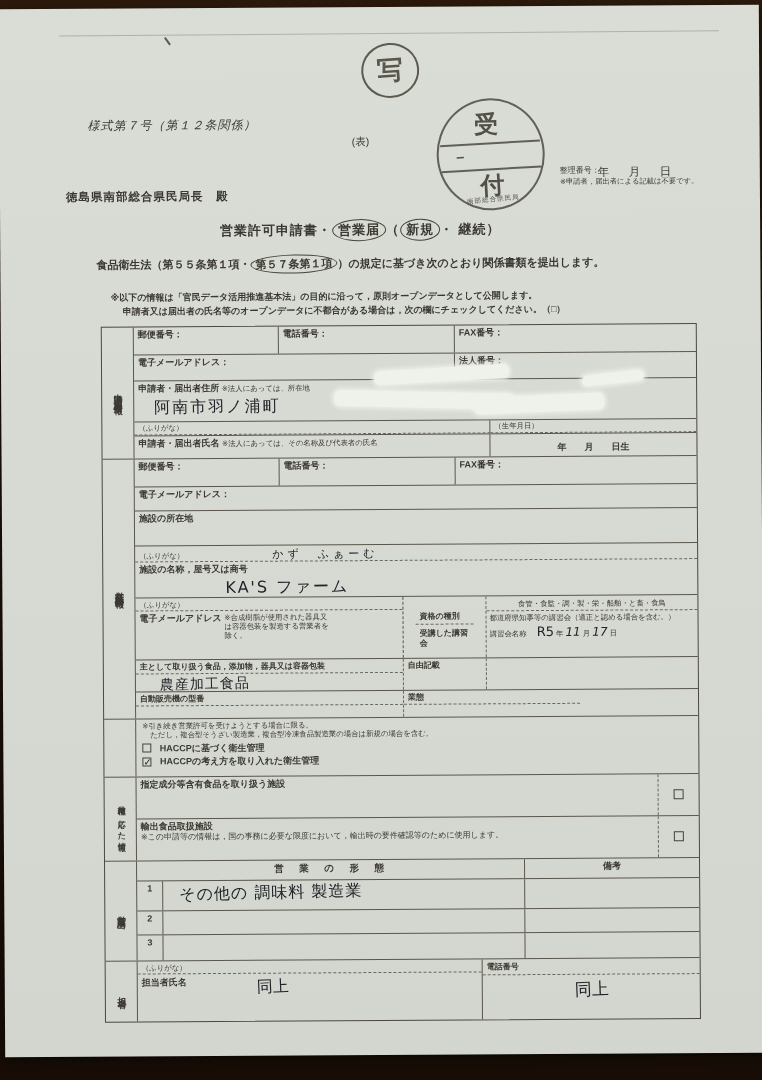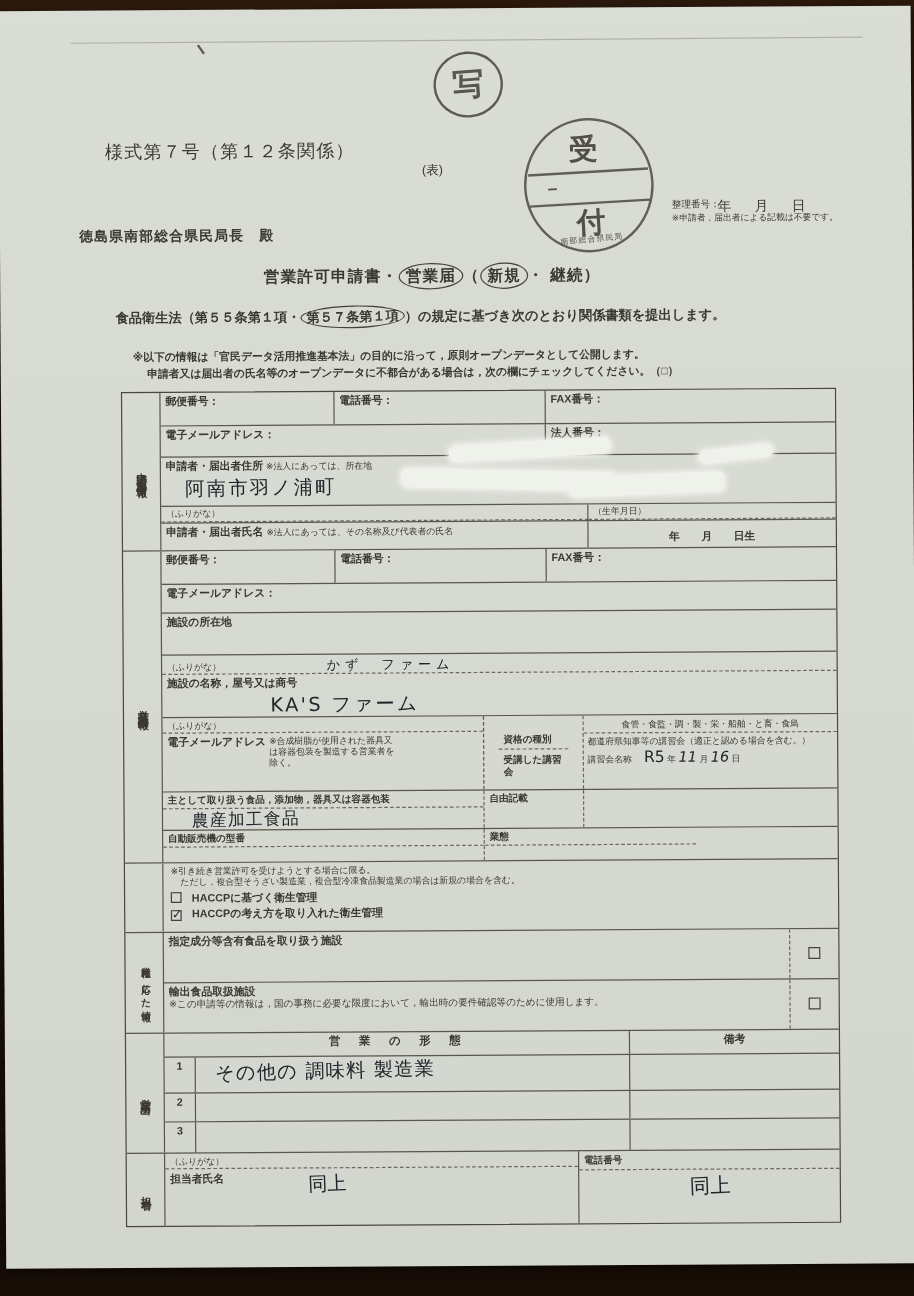--- a/index.html
+++ b/index.html
@@ -19,21 +19,21 @@
     color:var(--ink);}
   .crease{position:absolute;left:60px;top:26px;width:660px;height:1px;
     background:rgba(80,78,70,.30);transform:rotate(-0.1deg);}
   .stray{position:absolute;left:167px;top:27px;width:7px;height:9px;
     border-left:2px solid #3c3a34;transform:rotate(-35deg);opacity:.8;}
 
   
   .copy-stamp{position:absolute;left:362px;top:36px;width:58px;height:55px;
     border:2px solid #484439;border-radius:50%;display:flex;align-items:center;justify-content:center;
     font-size:26px;font-weight:600;color:#444035;transform:rotate(-4deg);opacity:.85;}
-  .form-no{position:absolute;left:88px;top:109px;font-size:15px;letter-spacing:1px;}
+  .form-no{position:absolute;left:88px;top:109px;font-size:12px;letter-spacing:1px;font-style:italic;}
   .side-label{position:absolute;left:352px;top:128px;font-size:10.5px;}
   .receipt-stamp{position:absolute;left:437px;top:92px;width:108px;height:112px;
     border:2.5px solid rgba(58,54,45,.75);border-radius:50%;color:rgba(58,54,45,.85);
     transform:rotate(-3deg);}
   .rs-top{position:absolute;left:0;right:0;top:8px;text-align:center;font-size:24px;font-weight:600;
     letter-spacing:6px;transform:rotate(2deg);}
   .rs-line{position:absolute;left:2px;right:2px;height:2px;background:rgba(58,54,45,.75);}
   .rs-l1{top:42px;} .rs-l2{top:68px;}
   .rs-dash{position:absolute;left:14px;top:46px;font-size:15px;font-weight:700;}
   .rs-bottom{position:absolute;left:0;right:0;top:69px;text-align:center;font-size:24px;font-weight:600;}
@@ -163,21 +163,21 @@
           </div>
           <div class="row" style="height:26px">
             <div class="c" style="flex:1">電子メールアドレス：</div>
           </div>
           <div class="row" style="height:38px">
             <div class="c" style="flex:1">施設の所在地</div>
           </div>
           <div class="row bbd" style="height:16px;border-bottom:1px dashed #6b685f">
             <div class="c tiny" style="flex:1;padding-top:2px">
               <span>（ふりがな）</span>
-              <span class="hw" style="font-size:11px;margin-left:86px;letter-spacing:4px">かず　ファーム</span>
+              <span class="hw" style="font-size:11px;margin-left:86px;letter-spacing:4px">かず　ふぁーむ</span>
             </div>
           </div>
           <div class="row" style="height:36px">
             <div class="c" style="flex:1">
               <span>施設の名称，屋号又は商号</span>
               <div class="hw" style="font-size:16px;margin:1px 0 0 86px;letter-spacing:2px;transform:rotate(-0.5deg)">KA'S ファーム</div>
             </div>
           </div>
           <div class="row" style="height:62px">
             <div class="c br" style="width:268px;padding:0;border-right-style:dashed">
@@ -193,21 +193,21 @@
             </div>
             <div class="c" style="flex:1;padding:0">
               <div class="tiny bbd" style="padding:3px 3px 2px;text-align:center;letter-spacing:0">食管・食監・調・製・栄・船舶・と畜・食鳥</div>
               <div class="tiny" style="padding:2px 3px 0">都道府県知事等の講習会（適正と認める場合を含む。）</div>
               <div class="tiny" style="padding:2px 3px">
                 <span>講習会名称</span>
                 <span class="hw" style="font-size:13px;margin-left:8px">R5</span>
                 <span>年</span>
                 <span class="hw" style="font-size:12px;font-style:italic">11</span>
                 <span>月</span>
-                <span class="hw" style="font-size:12px;font-style:italic">16</span>
+                <span class="hw" style="font-size:12px;font-style:italic">17</span>
                 <span>日</span>
               </div>
             </div>
           </div>
           <div class="row" style="height:34px">
             <div class="c" style="width:268px;padding:0;border-right:1px dashed #6b685f">
               <div class="sm bbd" style="padding:2px 4px 1px;white-space:nowrap">主として取り扱う食品，添加物，器具又は容器包装</div>
               <div class="hw" style="font-size:14px;margin:0 0 0 24px;letter-spacing:1px;transform:rotate(-1deg)">農産加工食品</div>
             </div>
             <div class="c sm" style="width:83px;border-right:1px dashed #6b685f">自由記載</div>

